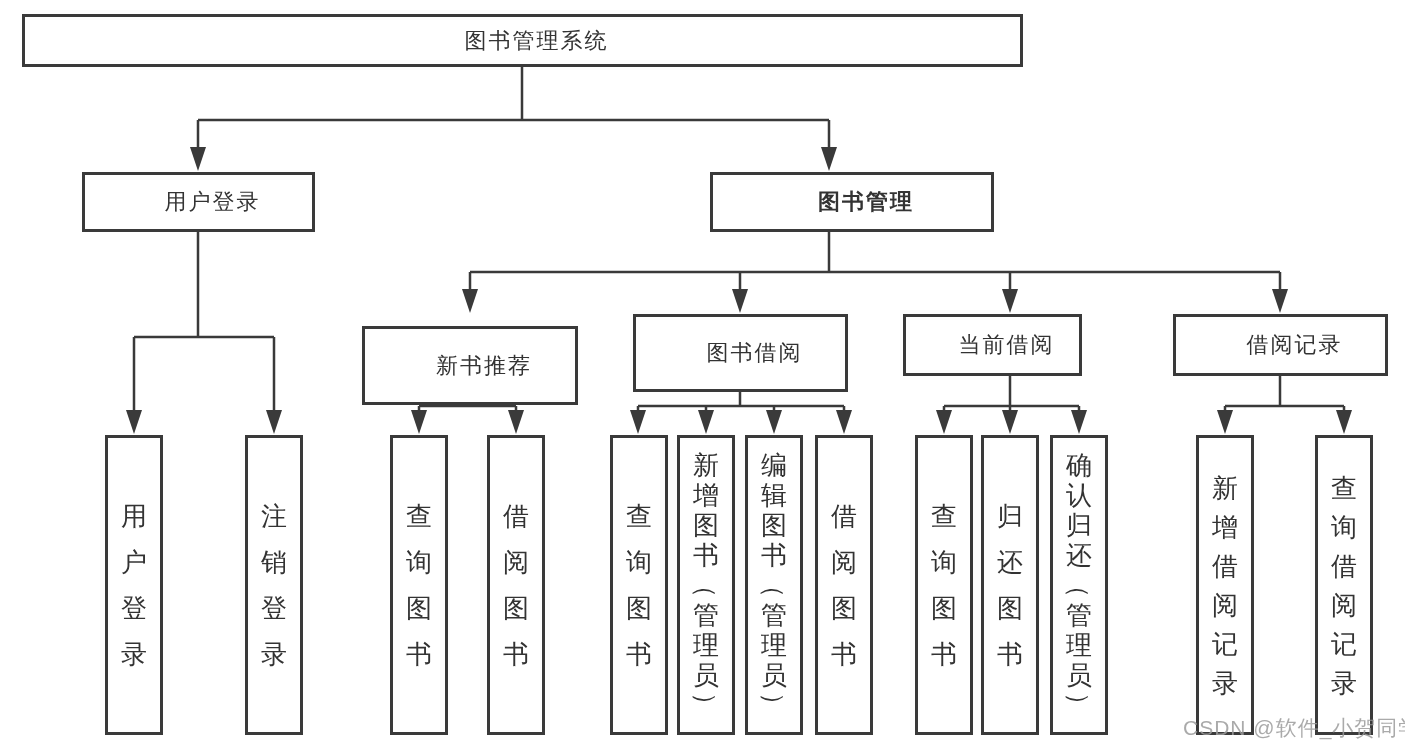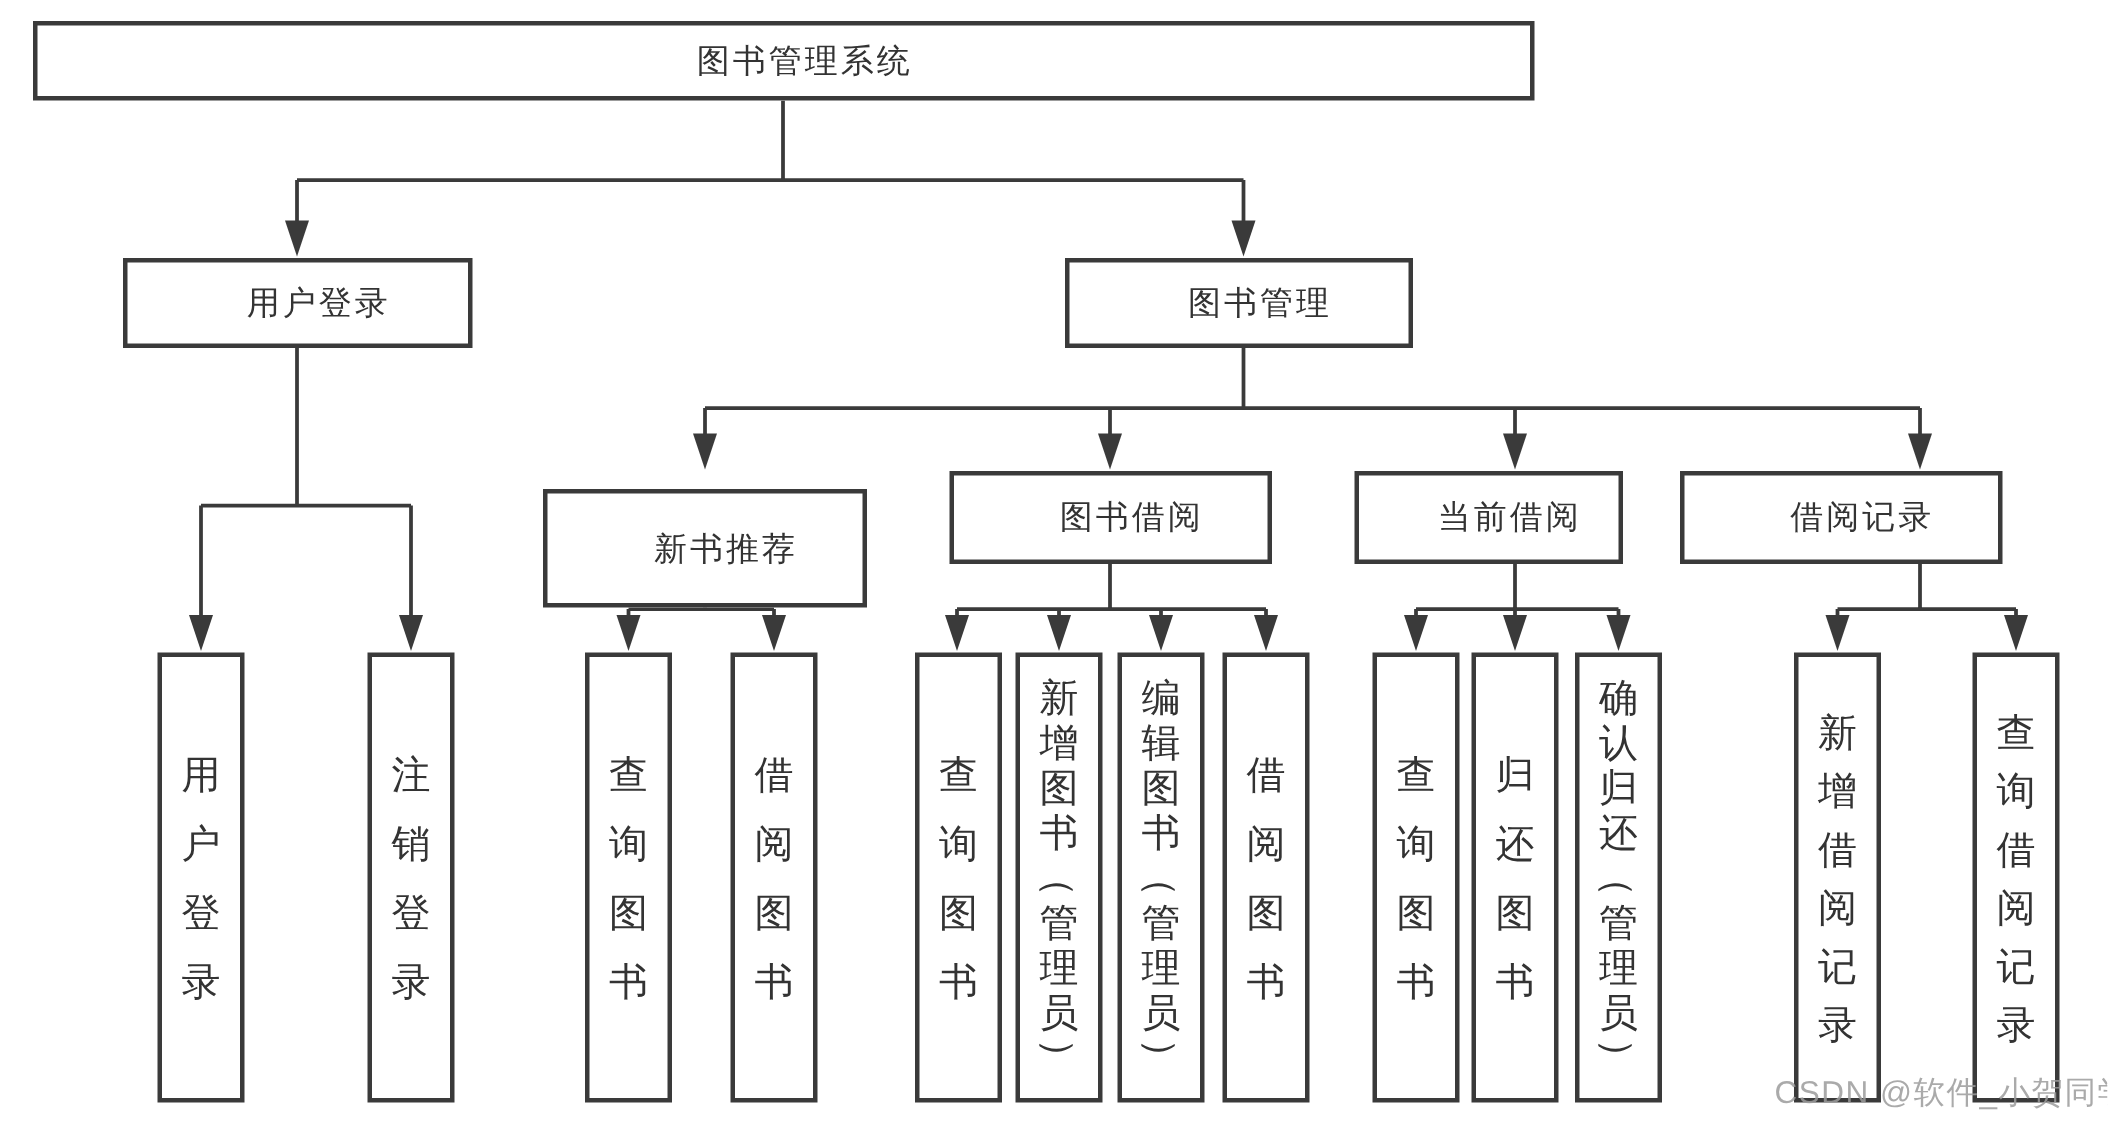--- a/index.html
+++ b/index.html
@@ -110,26 +110,26 @@
     <polygon points="1079,434 1071,410 1087,410"></polygon>
 
     <path d="M1280 376 V406 M1225 406 H1344 M1225 406 V412 M1344 406 V412"></path>
     <polygon points="1225,434 1217,410 1233,410"></polygon>
     <polygon points="1344,434 1336,410 1352,410"></polygon>
   </svg>
 
   <div class="node hnode" style="left:22px; top:14px; width:1001px; height:53px;">图书管理系统</div>
 
   <div class="node hnode" style="left:82px; top:172px; width:233px; height:60px;font-family:Liberation Mono, monospace;">用户登录</div>
-  <div class="node hnode" style="left:710px; top:172px; width:232px; height:60px;">图书管理</div>
+  <div class="node hnode" style="left:710px; top:172px; width:284px; height:60px;font-weight:bold;">图书管理</div>
 
   <div class="node hnode" style="left:362px; top:314px; width:216px; height:79px;margin-top:12px;">新书推荐</div>
-  <div class="node hnode" style="left:633px; top:314px; width:215px; height:62px;">图书借阅</div>
+  <div class="node hnode" style="left:633px; top:314px; width:215px; height:78px;">图书借阅</div>
   <div class="node hnode" style="left:903px; top:314px; width:179px; height:62px;">当前借阅</div>
-  <div class="node hnode" style="left:1120px; top:314px; width:215px; height:62px;">借阅记录</div>
+  <div class="node hnode" style="left:1173px; top:314px; width:215px; height:62px;">借阅记录</div>
 
   <div class="node vnode" style="left:105px;">
     <div class="vtext gap-lg">
         <span>用</span>
         <span>户</span>
         <span>登</span>
         <span>录</span>
       </div>
   </div>
   <div class="node vnode" style="left:245px;">

